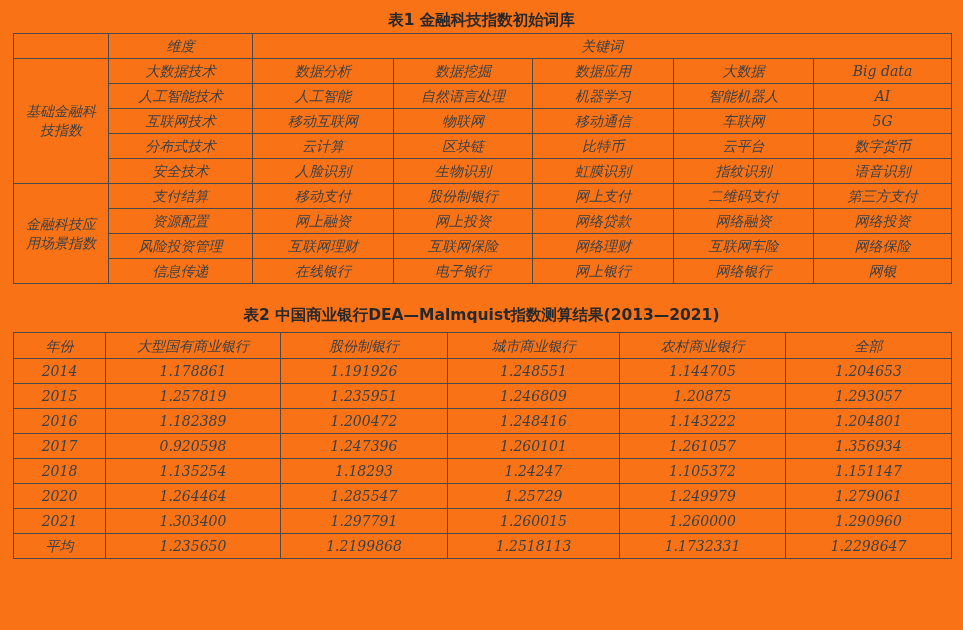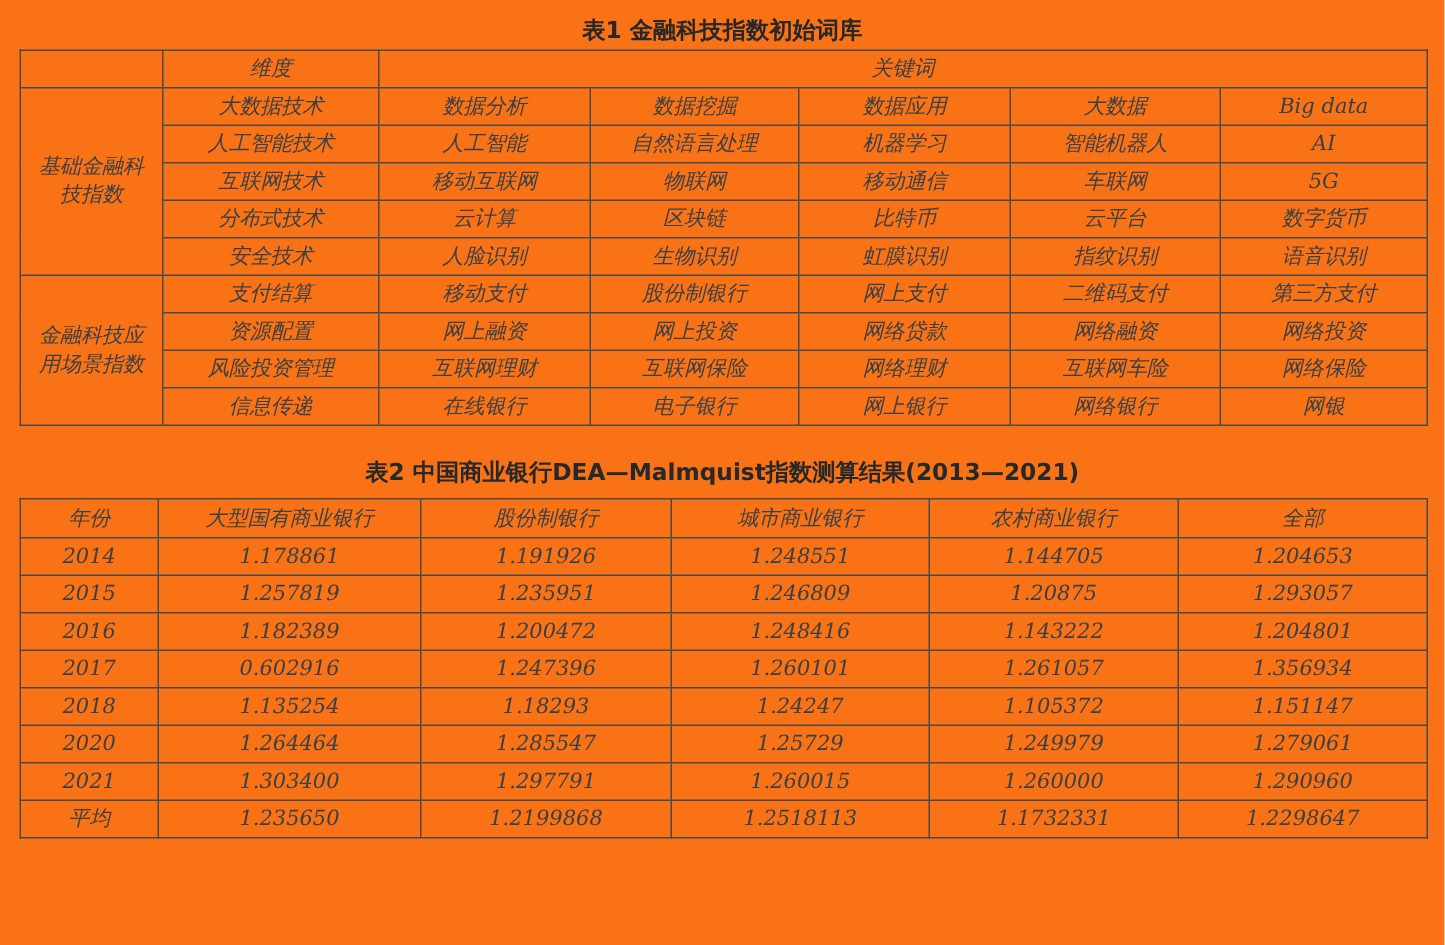--- a/index.html
+++ b/index.html
@@ -199,21 +199,21 @@
         <tr>
           <td>2016</td>
           <td>1.182389</td>
           <td>1.200472</td>
           <td>1.248416</td>
           <td>1.143222</td>
           <td>1.204801</td>
         </tr>
         <tr>
           <td>2017</td>
-          <td>0.602916</td>
+          <td>0.920598</td>
           <td>1.247396</td>
           <td>1.260101</td>
           <td>1.261057</td>
           <td>1.356934</td>
         </tr>
         <tr>
           <td>2018</td>
           <td>1.135254</td>
           <td>1.18293</td>
           <td>1.24247</td>

